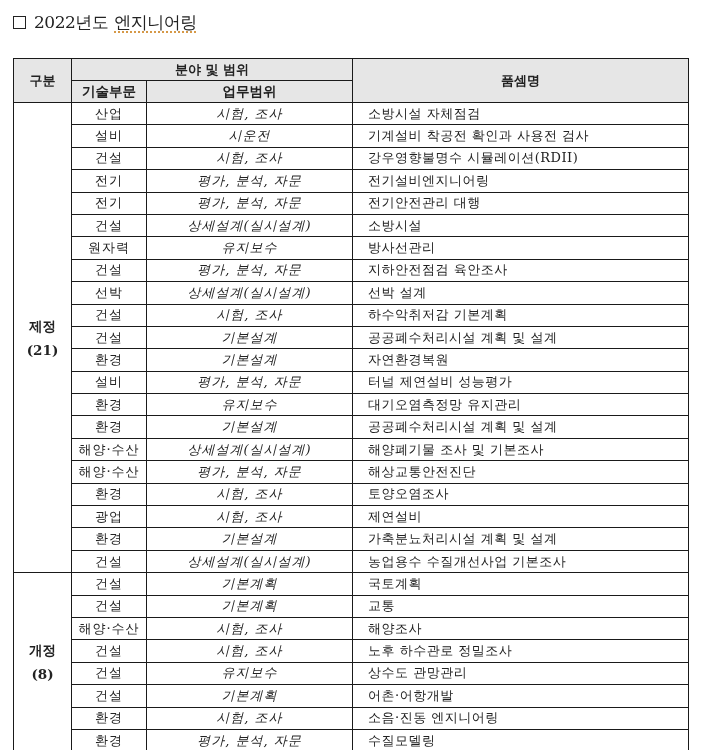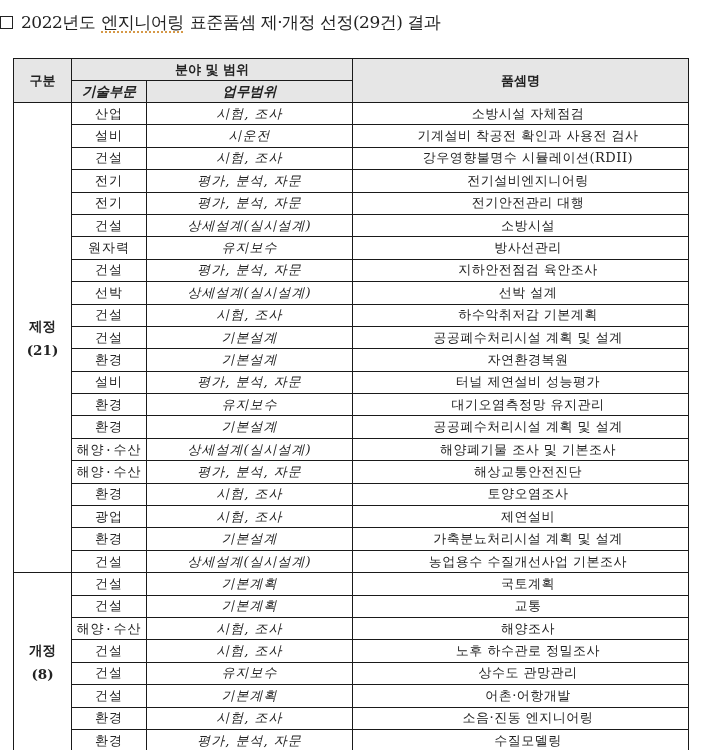--- a/index.html
+++ b/index.html
@@ -2,21 +2,21 @@
 <html><head>
   <meta charset="utf-8">
   <style>
     html, body { margin: 0; padding: 0; background: #ffffff; }
     body {
       width: 707px; height: 750px; position: relative; overflow: hidden;
       font-family: "DejaVu Serif", "Liberation Serif", serif;
       color: #222222;
     }
     .title {
-      position: absolute; left: 0; top: 10px; height: 24px;
+      position: absolute; left: 13px; top: 10px; height: 24px;
       display: flex; align-items: center; gap: 6px;
       font-size: 17px; letter-spacing: -0.5px;
     }
     .title .box {
       display: inline-block; width: 13px; height: 13px;
       border: 1.3px solid #222; box-sizing: border-box; margin-right: 2px;
     }
     .title .underline-word {
       text-decoration: underline dotted #d0882a; text-underline-offset: 4px;
     }
@@ -26,39 +26,38 @@
       font-size: 13px;
     }
     table.grid th, table.grid td {
       border: 1px solid #1a1a1a; padding: 0; height: 21.4px;
       text-align: center; vertical-align: middle; overflow: hidden; white-space: nowrap;
     }
     table.grid thead th {
       background: #e6e6e6; font-weight: bold; font-size: 13px; height: 21px;
     }
     table.grid thead tr.h1 th { height: 21px; }
-    table.grid thead tr.h2 th { height: 21px; font-size: 13.5px; font-style: italic; }
-    table.grid td.name { text-align: center; padding-left: 15px; letter-spacing: 0.5px; }
+    table.grid thead tr.h2 th { height: 21px; font-size: 13.5px; }
+    table.grid td.name { text-align: left; padding-left: 15px; letter-spacing: 0.5px; }
     table.grid td.group {
       font-weight: bold; font-size: 13.5px; line-height: 24px; white-space: normal;
       border-left: 1.5px solid #1a1a1a;
       margin-top: 48px;
     }
-    table.grid td.field { letter-spacing: 1px; font-family: Liberation Mono, monospace; }
+    table.grid td.field { letter-spacing: 1px; }
     table.grid td.scope { letter-spacing: 1px; font-style: italic; }
     table.grid { border: 1.5px solid #1a1a1a; }
   </style>
 </head>
 <body>
 
 <div class="title">
   <span class="box"></span>
   <span>2022년도</span>
   <span class="underline-word">엔지니어링</span>
-  <span>표준품셈 제·개정 선정(29건) 결과</span>
 </div>
 
 <table class="grid">
   <colgroup>
     <col style="width:58px">
     <col style="width:75px">
     <col style="width:206px">
     <col style="width:336px">
   </colgroup>
   <thead>

